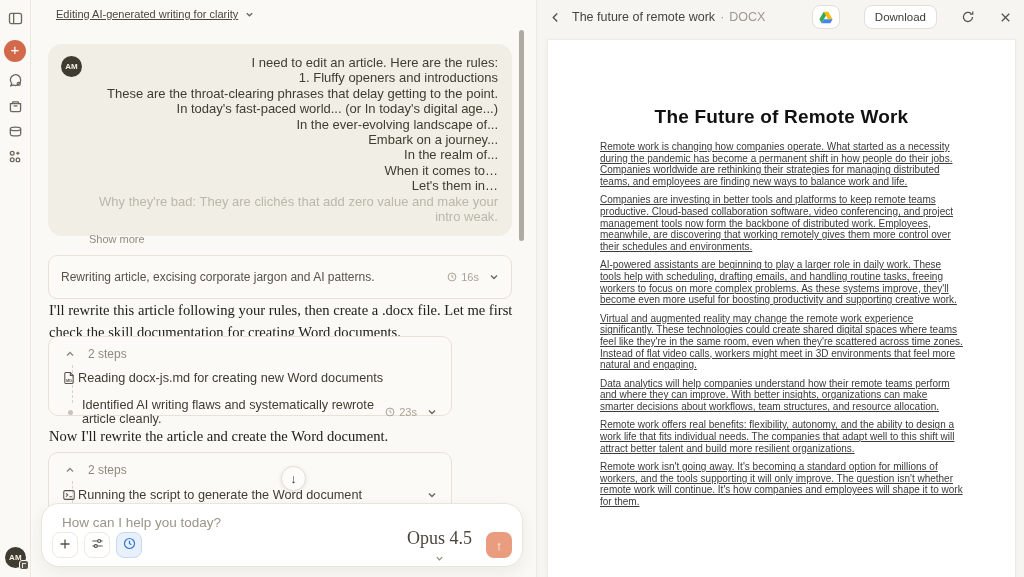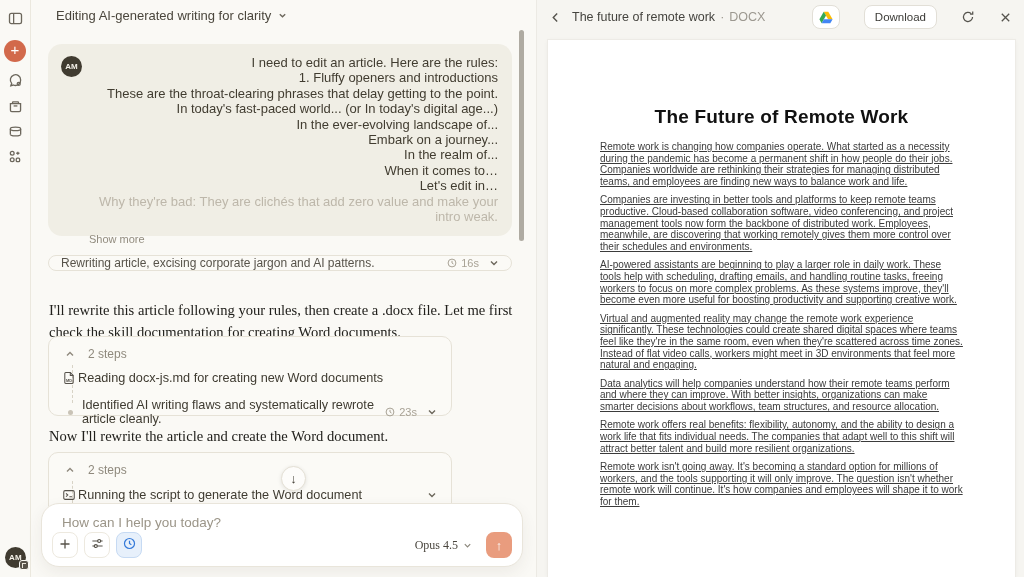--- a/index.html
+++ b/index.html
@@ -12,30 +12,30 @@
   .rail-icon { width:18px; height:18px; margin:0 auto; display:flex; align-items:center; justify-content:center; color:#6C675C; }
   .rail svg { display:block; }
   .new-chat-btn { width:22px; height:22px; border-radius:50%; background:#D2694B; color:#fff; font-size:15px; line-height:20px; text-align:center; margin:0 auto; font-weight:400; }
   .avatar-sm { width:21px; height:21px; border-radius:50%; background:#403B30; color:#F5F2EA; font-size:8px; font-weight:700; display:flex; align-items:center; justify-content:center; letter-spacing:.2px; position:relative; }
   .avatar-badge { position:absolute; right:-3px; bottom:-2px; width:10px; height:10px; border-radius:3px; background:#57524A; border:1.5px solid #FAF9F5; }
   .avatar-badge::after { content:""; position:absolute; left:2px; top:2px; width:3px; height:4px; border-left:1px solid #E8E4DA; border-top:1px solid #E8E4DA; }
 
   
   .chat { position:absolute; left:31px; top:0; width:505px; height:577px; }
   .chat-header { position:absolute; left:25px; top:8px; display:flex; align-items:center; gap:7px; }
-  .chat-title { font-size:13px; color:#4A463C; }
+  .chat-title { font-size:11px; color:#4A463C;text-decoration:underline; }
   .scroll-thumb { position:absolute; left:488px; top:30px; width:5px; height:211px; border-radius:3px; background:#AFABA2; }
 
   .msg-card { position:absolute; left:17px; top:44px; width:464px; height:192px; background:#F0EEE5; border-radius:14px; padding:11px 14px; }
   .msg-avatar { position:absolute; left:13px; top:12px; width:21px; height:21px; border-radius:50%; background:#403B30; color:#F3F0E8; font-size:8px; font-weight:700; display:flex; align-items:center; justify-content:center; }
   .msg-body { margin-left:27px; font-size:13px; line-height:15.4px; color:#413C30;text-align:right; }
   .msg-line-faded { color:#BDB7AA; }
   .show-more { margin-left:27px; margin-top:9px; font-size:11px; color:#928C7F; display:inline-block; }
 
-  .tool-pill { position:absolute; left:17px; top:255px; width:464px; height:16px; background:#FBFAF6; border:1px solid #E6E2D7; border-radius:9px; display:flex; align-items:center; padding:0 12px; }
+  .tool-pill { position:absolute; left:17px; top:255px; width:464px; height:44px; background:#FBFAF6; border:1px solid #E6E2D7; border-radius:9px; display:flex; align-items:center; padding:0 12px; }
   .tool-pill-label { font-size:12px; color:#57534A; flex:1; }
   .meta { display:flex; align-items:center; gap:4px; color:#A8A295; font-size:11px; }
   .meta .chev { margin-left:6px; color:#8F897C; }
 
   .assist { position:absolute; left:18px; width:468px; font-family:"Liberation Serif", serif; font-size:14.6px; line-height:21.5px; color:#21201C; }
 
   .steps-card { position:absolute; left:17px; width:404px; background:#FBFAF6; border:1px solid #E6E2D7; border-radius:10px; }
   .steps-head { display:flex; align-items:center; gap:13px; padding:10px 14px 0 16px; color:#8F897D; font-size:12px; }
   .steps-head .chev { color:#8F897D; }
   .step-row { display:flex; align-items:center; gap:2px; padding:0 14px 0 13px; font-size:12.7px; color:#3F3B31; position:relative; }
@@ -44,21 +44,21 @@
   .dot { width:5px; height:5px; border-radius:50%; background:#C9C3B6; margin:0 7px 0 6px; }
   .mini-icon { color:#55514A; flex:none; display:flex; }
 
   .scroll-btn { position:absolute; left:250px; top:466px; width:25px; height:25px; border-radius:50%; background:#FDFCFA; border:1px solid #E4E0D5; box-shadow:0 1px 4px rgba(0,0,0,.10); display:flex; align-items:center; justify-content:center; color:#3E3A31; font-size:13px; z-index:8; }
 
   .composer { position:absolute; left:10px; top:503px; width:482px; height:64px; background:#FFFFFF; border:1px solid #E9E5DB; border-radius:18px; box-shadow:0 6px 16px rgba(70,60,40,.07); z-index:9; }
   .composer-placeholder { position:absolute; left:20px; top:11px; font-size:13.5px; color:#9B9588; }
   .composer-row { position:absolute; left:10px; right:10px; bottom:7px; height:28px; display:flex; align-items:center; gap:6px; }
   .c-btn { width:26px; height:26px; border-radius:8px; border:1px solid #EDE9DF; background:#fff; display:flex; align-items:center; justify-content:center; color:#57534A; }
   .c-btn.blue { background:#E7F0FB; border-color:#C6DAF3; color:#3479D9; }
-  .model-select { margin-left:auto; display:flex; align-items:center; gap:5px; font-size:12px; color:#4A463E; font-family:"Liberation Serif", serif; }
+  .model-select { margin-left:auto; display:flex; align-items:center; gap:5px; font-size:18px; color:#4A463E; font-family:"Liberation Serif", serif;flex-direction:column; }
   .send-btn { width:26px; height:26px; border-radius:8px; background:#E99C7E; color:#fff; display:flex; align-items:center; justify-content:center; font-size:13px; font-weight:700; margin-left:8px; }
 
   
   .preview { position:absolute; left:536px; top:0; width:488px; height:577px; background:#F6F5F1; border-left:1px solid #ECEAE4; }
   .preview-header { position:absolute; left:0; top:0; right:0; height:34px; display:flex; align-items:center; padding:0 12px; gap:10px; }
   .preview-title { font-size:12.5px; color:#45443F; display:flex; gap:5px; align-items:center; }
   .preview-title .dim { color:#9C9890; }
   .ph-actions { margin-left:auto; display:flex; align-items:center; gap:24px; }
   .icon-btn { width:28px; height:24px; border-radius:8px; border:1px solid #E2DFD7; background:#fff; display:flex; align-items:center; justify-content:center; }
   .download-btn { height:24px; border-radius:8px; border:1px solid #E2DFD7; background:#fff; font-size:11.5px; color:#3C3B37; padding:0 10px; display:flex; align-items:center; }
@@ -138,21 +138,21 @@
       </div>
     <div class="msg-body">
       <div>I need to edit an article. Here are the rules:</div>
       <div>1. Fluffy openers and introductions</div>
       <div>These are the throat-clearing phrases that delay getting to the point.</div>
       <div>In today's fast-paced world... (or In today's digital age...)</div>
       <div>In the ever-evolving landscape of...</div>
       <div>Embark on a journey...</div>
       <div>In the realm of...</div>
       <div>When it comes to…</div>
-      <div>Let's edit in…</div>
+      <div>Let's them in…</div>
       <div class="msg-line-faded">Why they're bad: They are clichés that add zero value and make your intro weak.</div>
     </div>
     <span class="show-more">Show more</span>
   </div>
 
   <div class="tool-pill">
     <span class="tool-pill-label">Rewriting article, excising corporate jargon and AI patterns.</span>
     <span class="meta">
       <span class="mini-icon" style="color:#A8A295">
         <svg width="10" height="10" viewBox="0 0 12 12" fill="none" stroke="currentColor" stroke-width="1.2">

